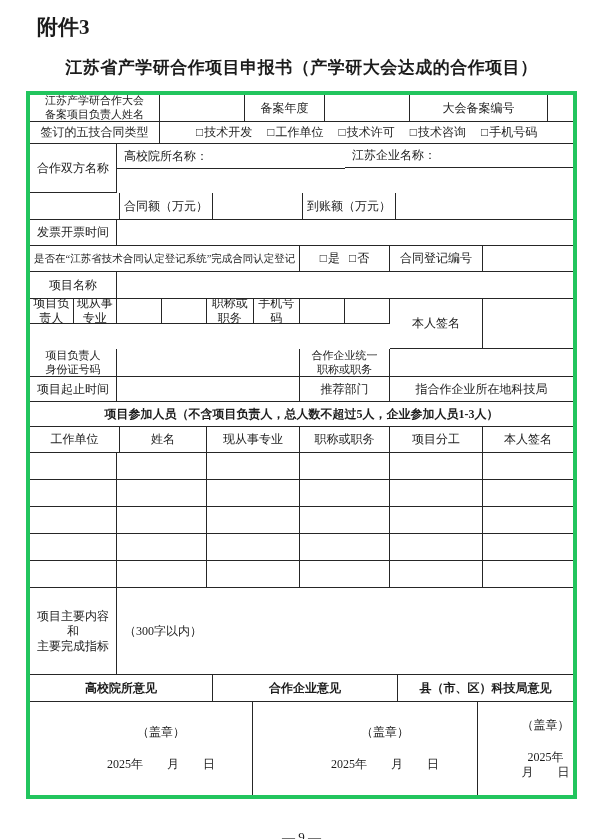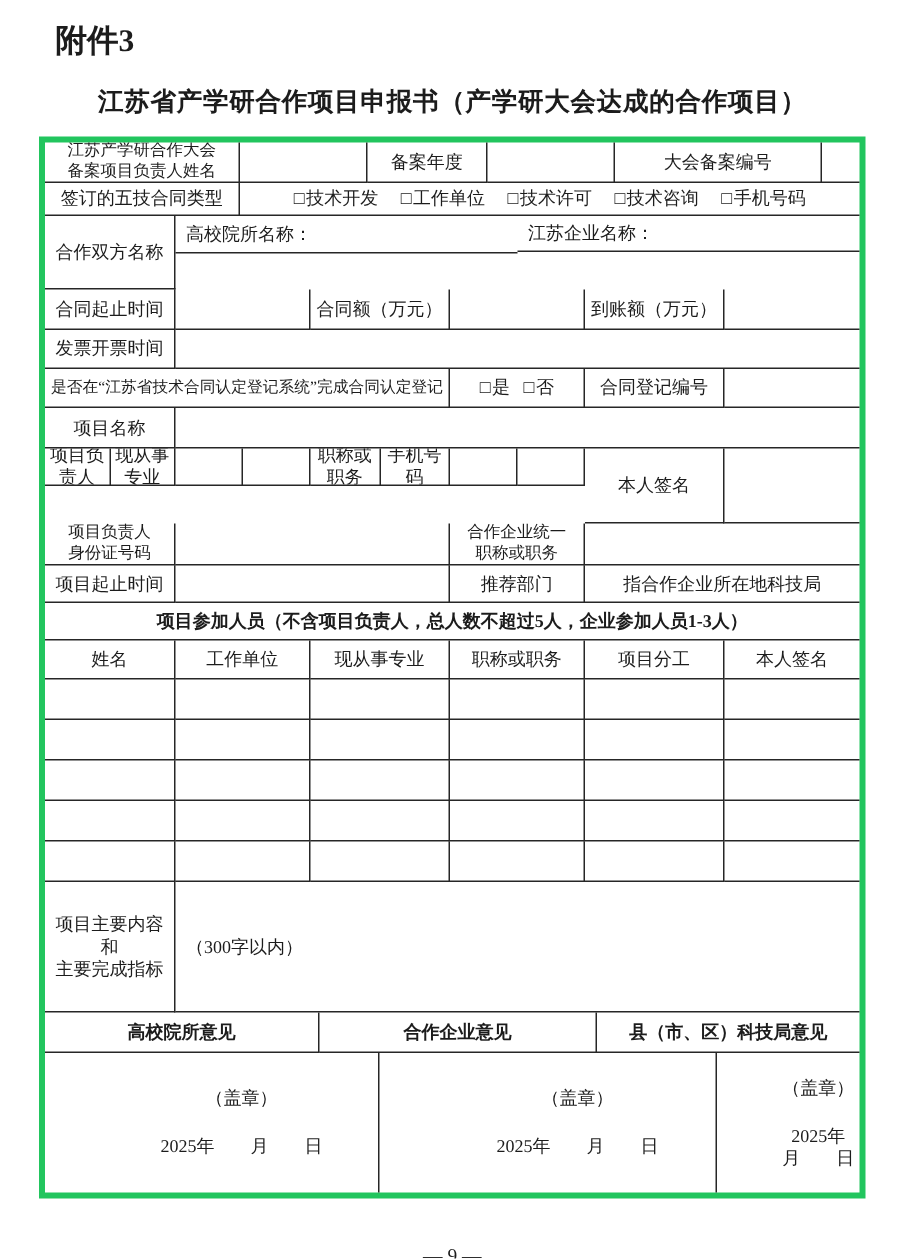--- a/index.html
+++ b/index.html
@@ -97,21 +97,20 @@
             <span></span>
           </div>
         <div class="td h24 left">
             <span>江苏企业名称：</span>
             <span></span>
           </div>
       </div>
     </div>
 
     <div class="tr">
-      <div class="td h27 wA">合同起止时间</div>
       <div class="td h27 wB"></div>
       <div class="td h27 wC">合同额（万元）</div>
       <div class="td h27 wD"></div>
       <div class="td h27 wE">到账额（万元）</div>
       <div class="td h27 flex1"></div>
     </div>
 
     <div class="tr">
       <div class="td h26 wA">发票开票时间</div>
       <div class="td h26 flex1"></div>
@@ -173,22 +172,22 @@
       <div class="td h25 wBC"></div>
       <div class="td h25 wD">推荐部门</div>
       <div class="td h25 flex1">指合作企业所在地科技局</div>
     </div>
 
     <div class="tr">
       <div class="td h25 flex1 bold">项目参加人员（不含项目负责人，总人数不超过5人，企业参加人员1-3人）</div>
     </div>
 
     <div class="tr">
+      <div class="td h26 wB">工作单位</div>
       <div class="td h26 wA">姓名</div>
-      <div class="td h26 wB">工作单位</div>
       <div class="td h26 wC">现从事专业</div>
       <div class="td h26 wD">职称或职务</div>
       <div class="td h26 wE">项目分工</div>
       <div class="td h26 flex1">本人签名</div>
     </div>
 
     <div class="tr">
       <div class="td h27 wA"></div>
         <div class="td h27 wB"></div>
         <div class="td h27 wC"></div>

